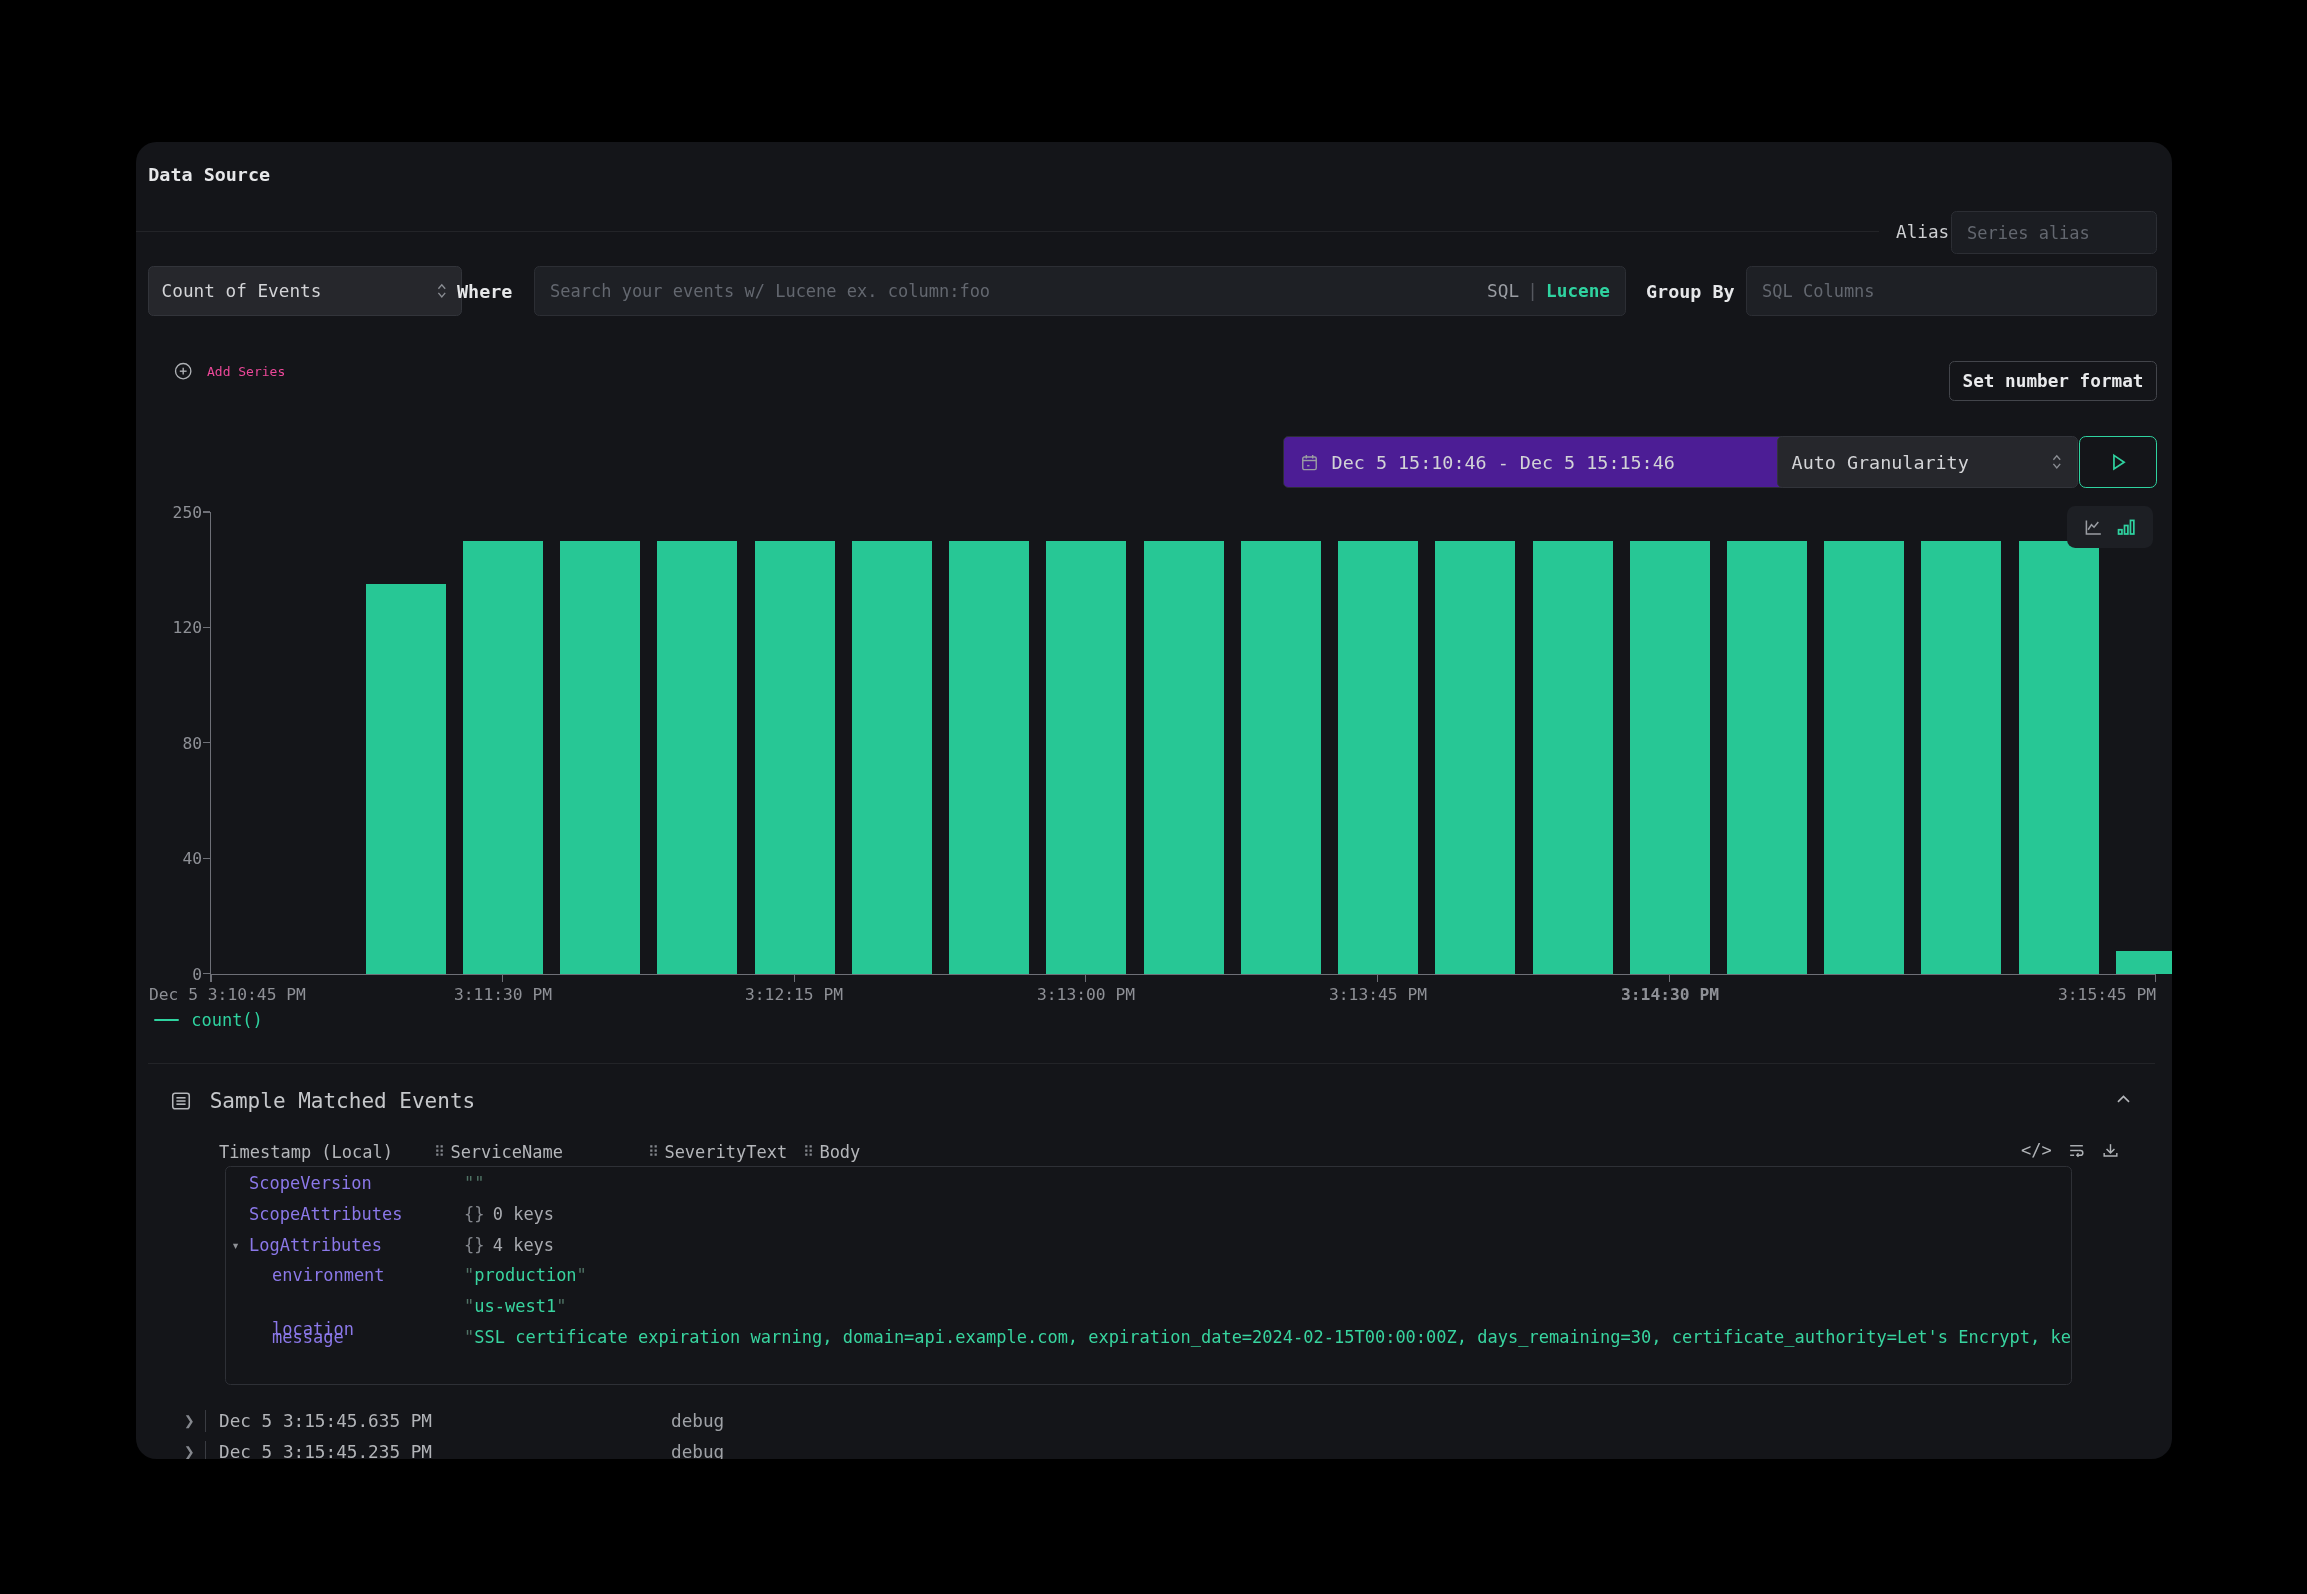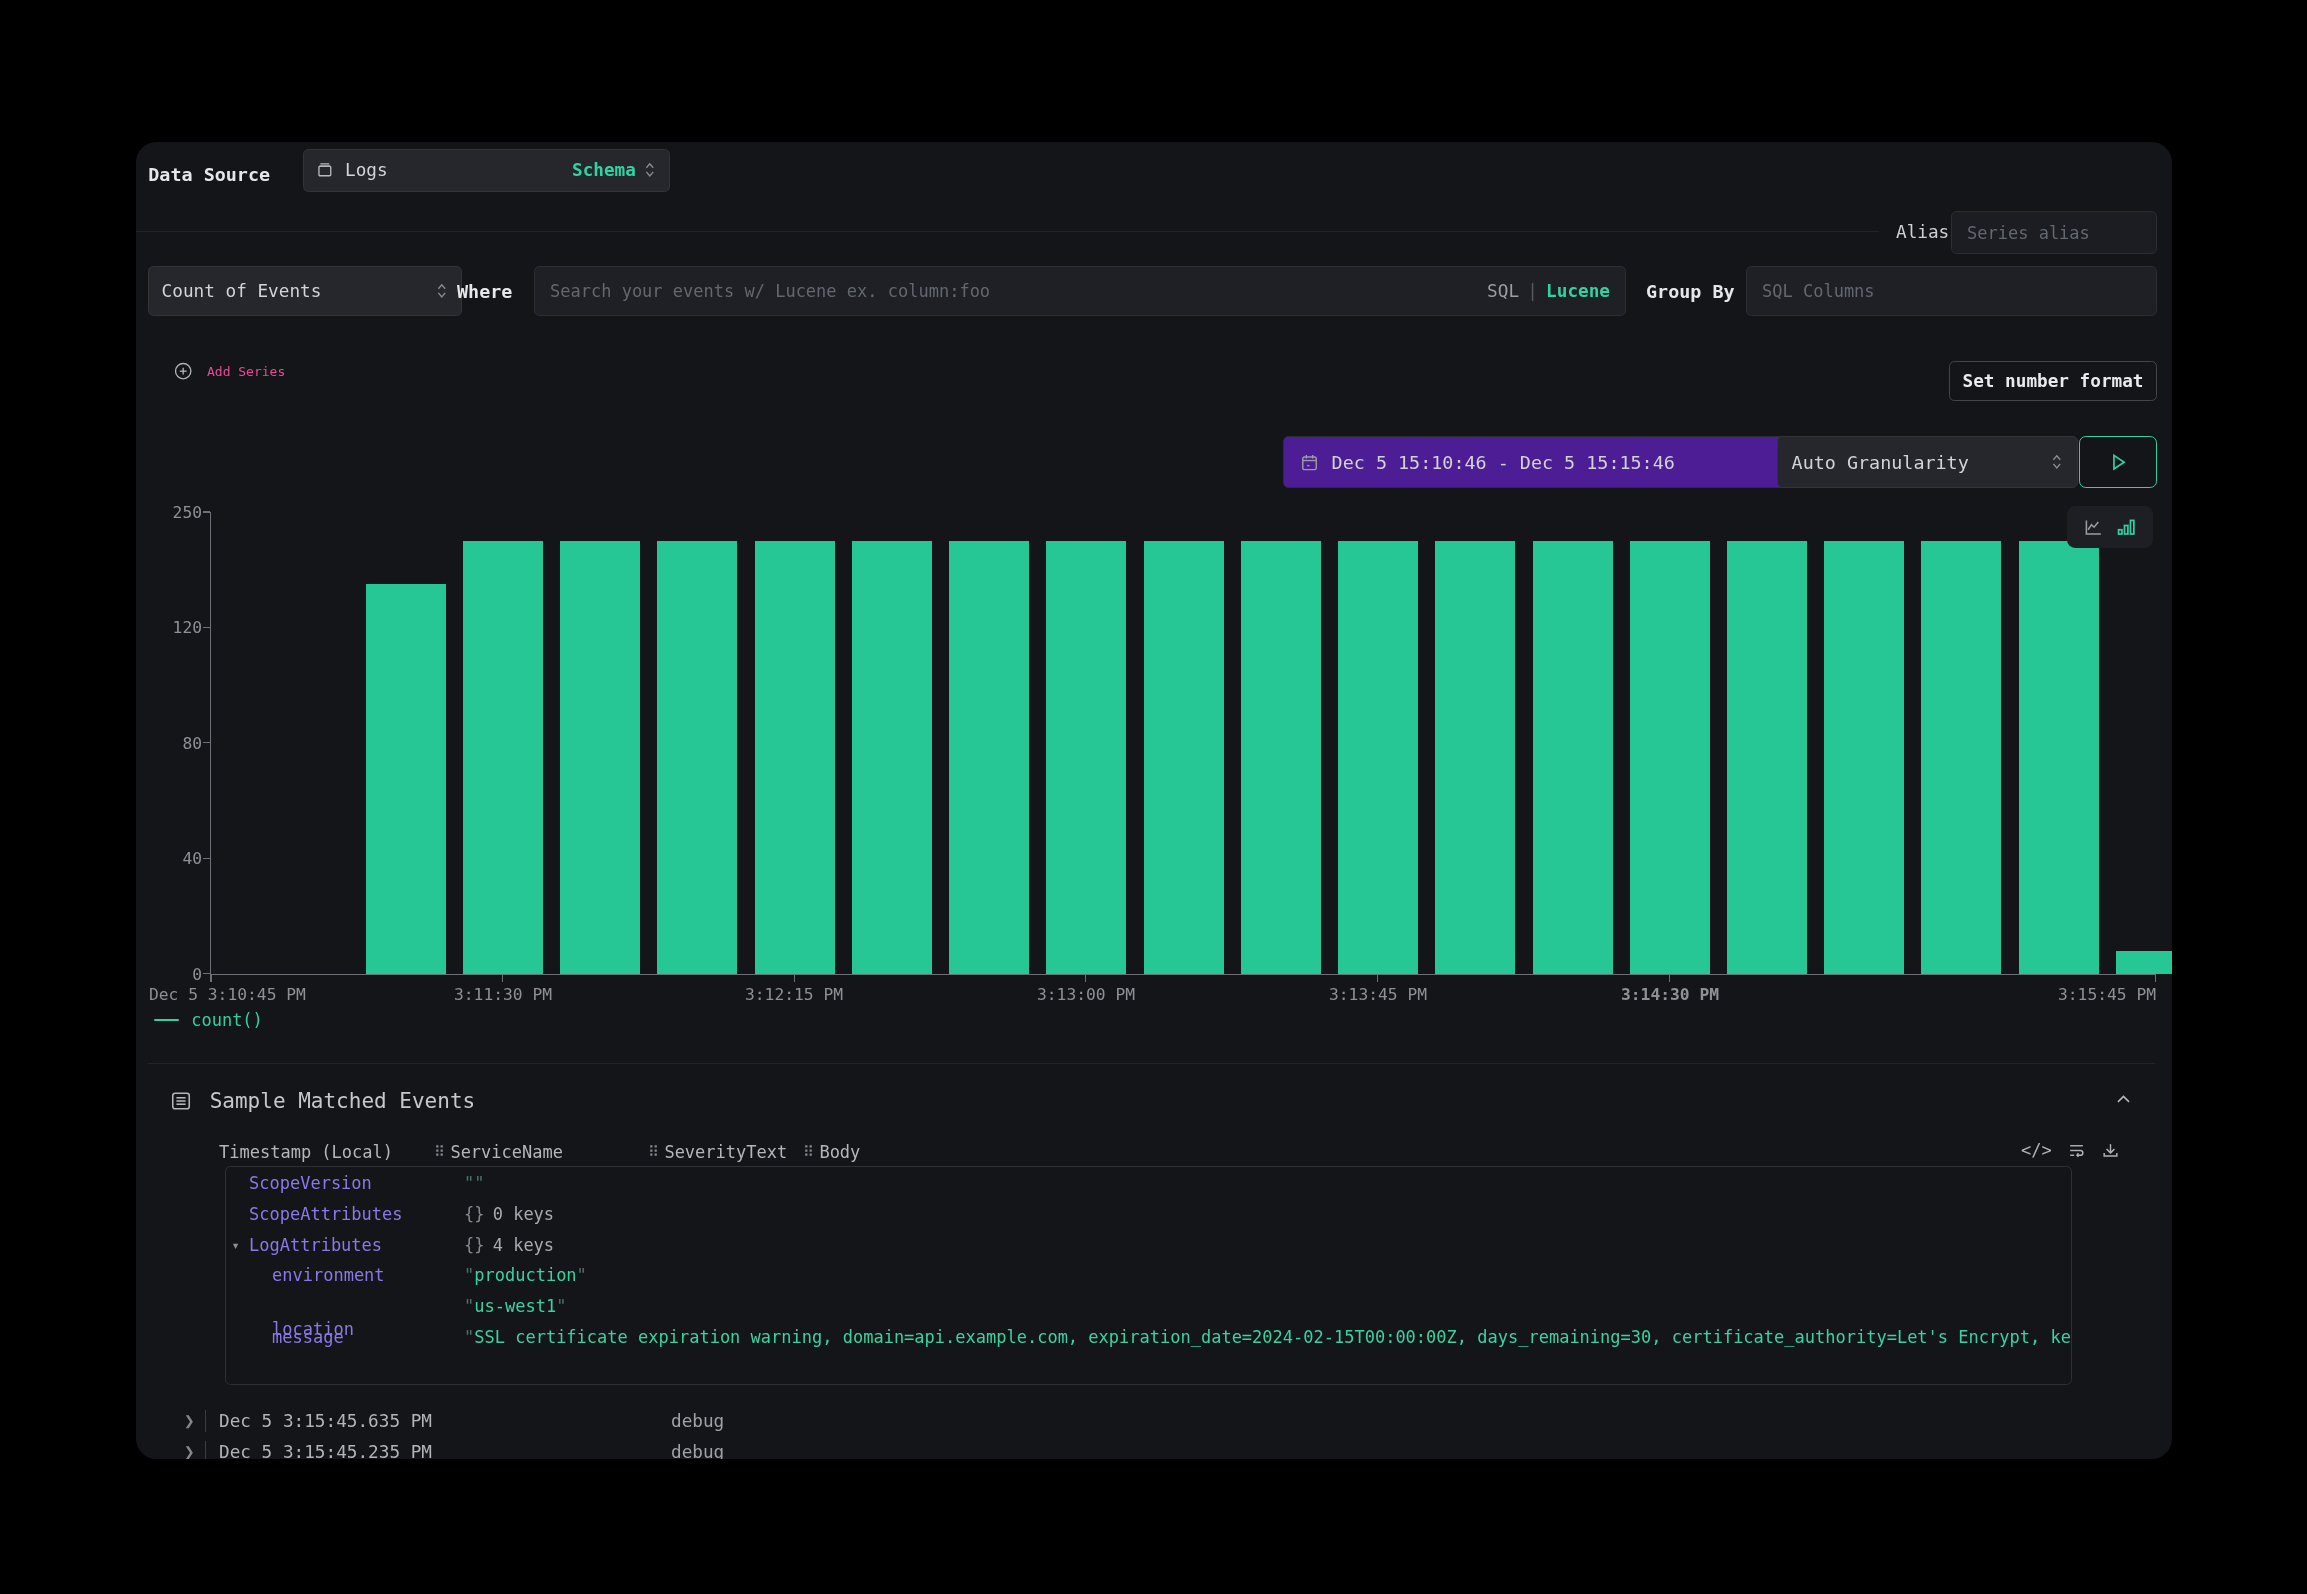--- a/index.html
+++ b/index.html
@@ -52,39 +52,20 @@
   .e-time{position:absolute;left:83px;top:4.8px;font-size:17.7px;color:#b2b4b8;white-space:nowrap;}
   .e-sev{position:absolute;left:535px;top:4.8px;font-size:17.7px;color:#9ea1a6;}
   svg{display:block;}
 </style>
 </head>
 <body>
 
 <div class="panel">
 
   <div class="abs lbl" style="left:12.3px;top:22px;">Data Source</div>
-  <div class="abs select" style="left:167px;top:6.8px;width:340px;height:41px;padding:0 12.3px;">
-    <span style="margin-right:11px;">
-      <svg width="17.7" height="17.7" viewBox="0 0 24 24" fill="none" stroke="#b9bbbf" stroke-width="1.8">
-        <rect x="4" y="7" width="16" height="13" rx="1.5"></rect>
-          <line x1="6" y1="4" x2="18" y2="4"></line>
-          <line x1="5" y1="7" x2="19" y2="7"></line>
-      </svg>
-    </span>
-    <span>Logs</span>
-    <span class="chev2" style="display:flex;align-items:center;gap:6.8px;">
-      <span class="green" style="font-weight:700;font-size:17.7px;">Schema</span>
-      <span>
-        <svg width="13.6" height="17.7" viewBox="0 0 20 26" fill="none" stroke="#8a8d93" stroke-width="2">
-          <polyline points="5,10 10,4 15,10"></polyline>
-            <polyline points="5,16 10,22 15,16"></polyline>
-        </svg>
-      </span>
-    </span>
-  </div>
 
   <div class="abs" style="left:0;top:89px;width:1743px;height:0.7px;background:#232428;"></div>
   <div class="abs" style="left:1760px;top:80px;font-size:17.7px;color:#cfd0d3;">Alias</div>
   <div class="abs inputbox" style="left:1815px;top:69px;width:204px;height:41px;background:#1b1d22;">
     <input placeholder="Series alias" style="">
   </div>
 
   <div class="abs select" style="left:12.3px;top:124px;width:287px;height:48px;padding:0 12.3px;">
     <span>Count of Events</span>
     <span class="chev2">

